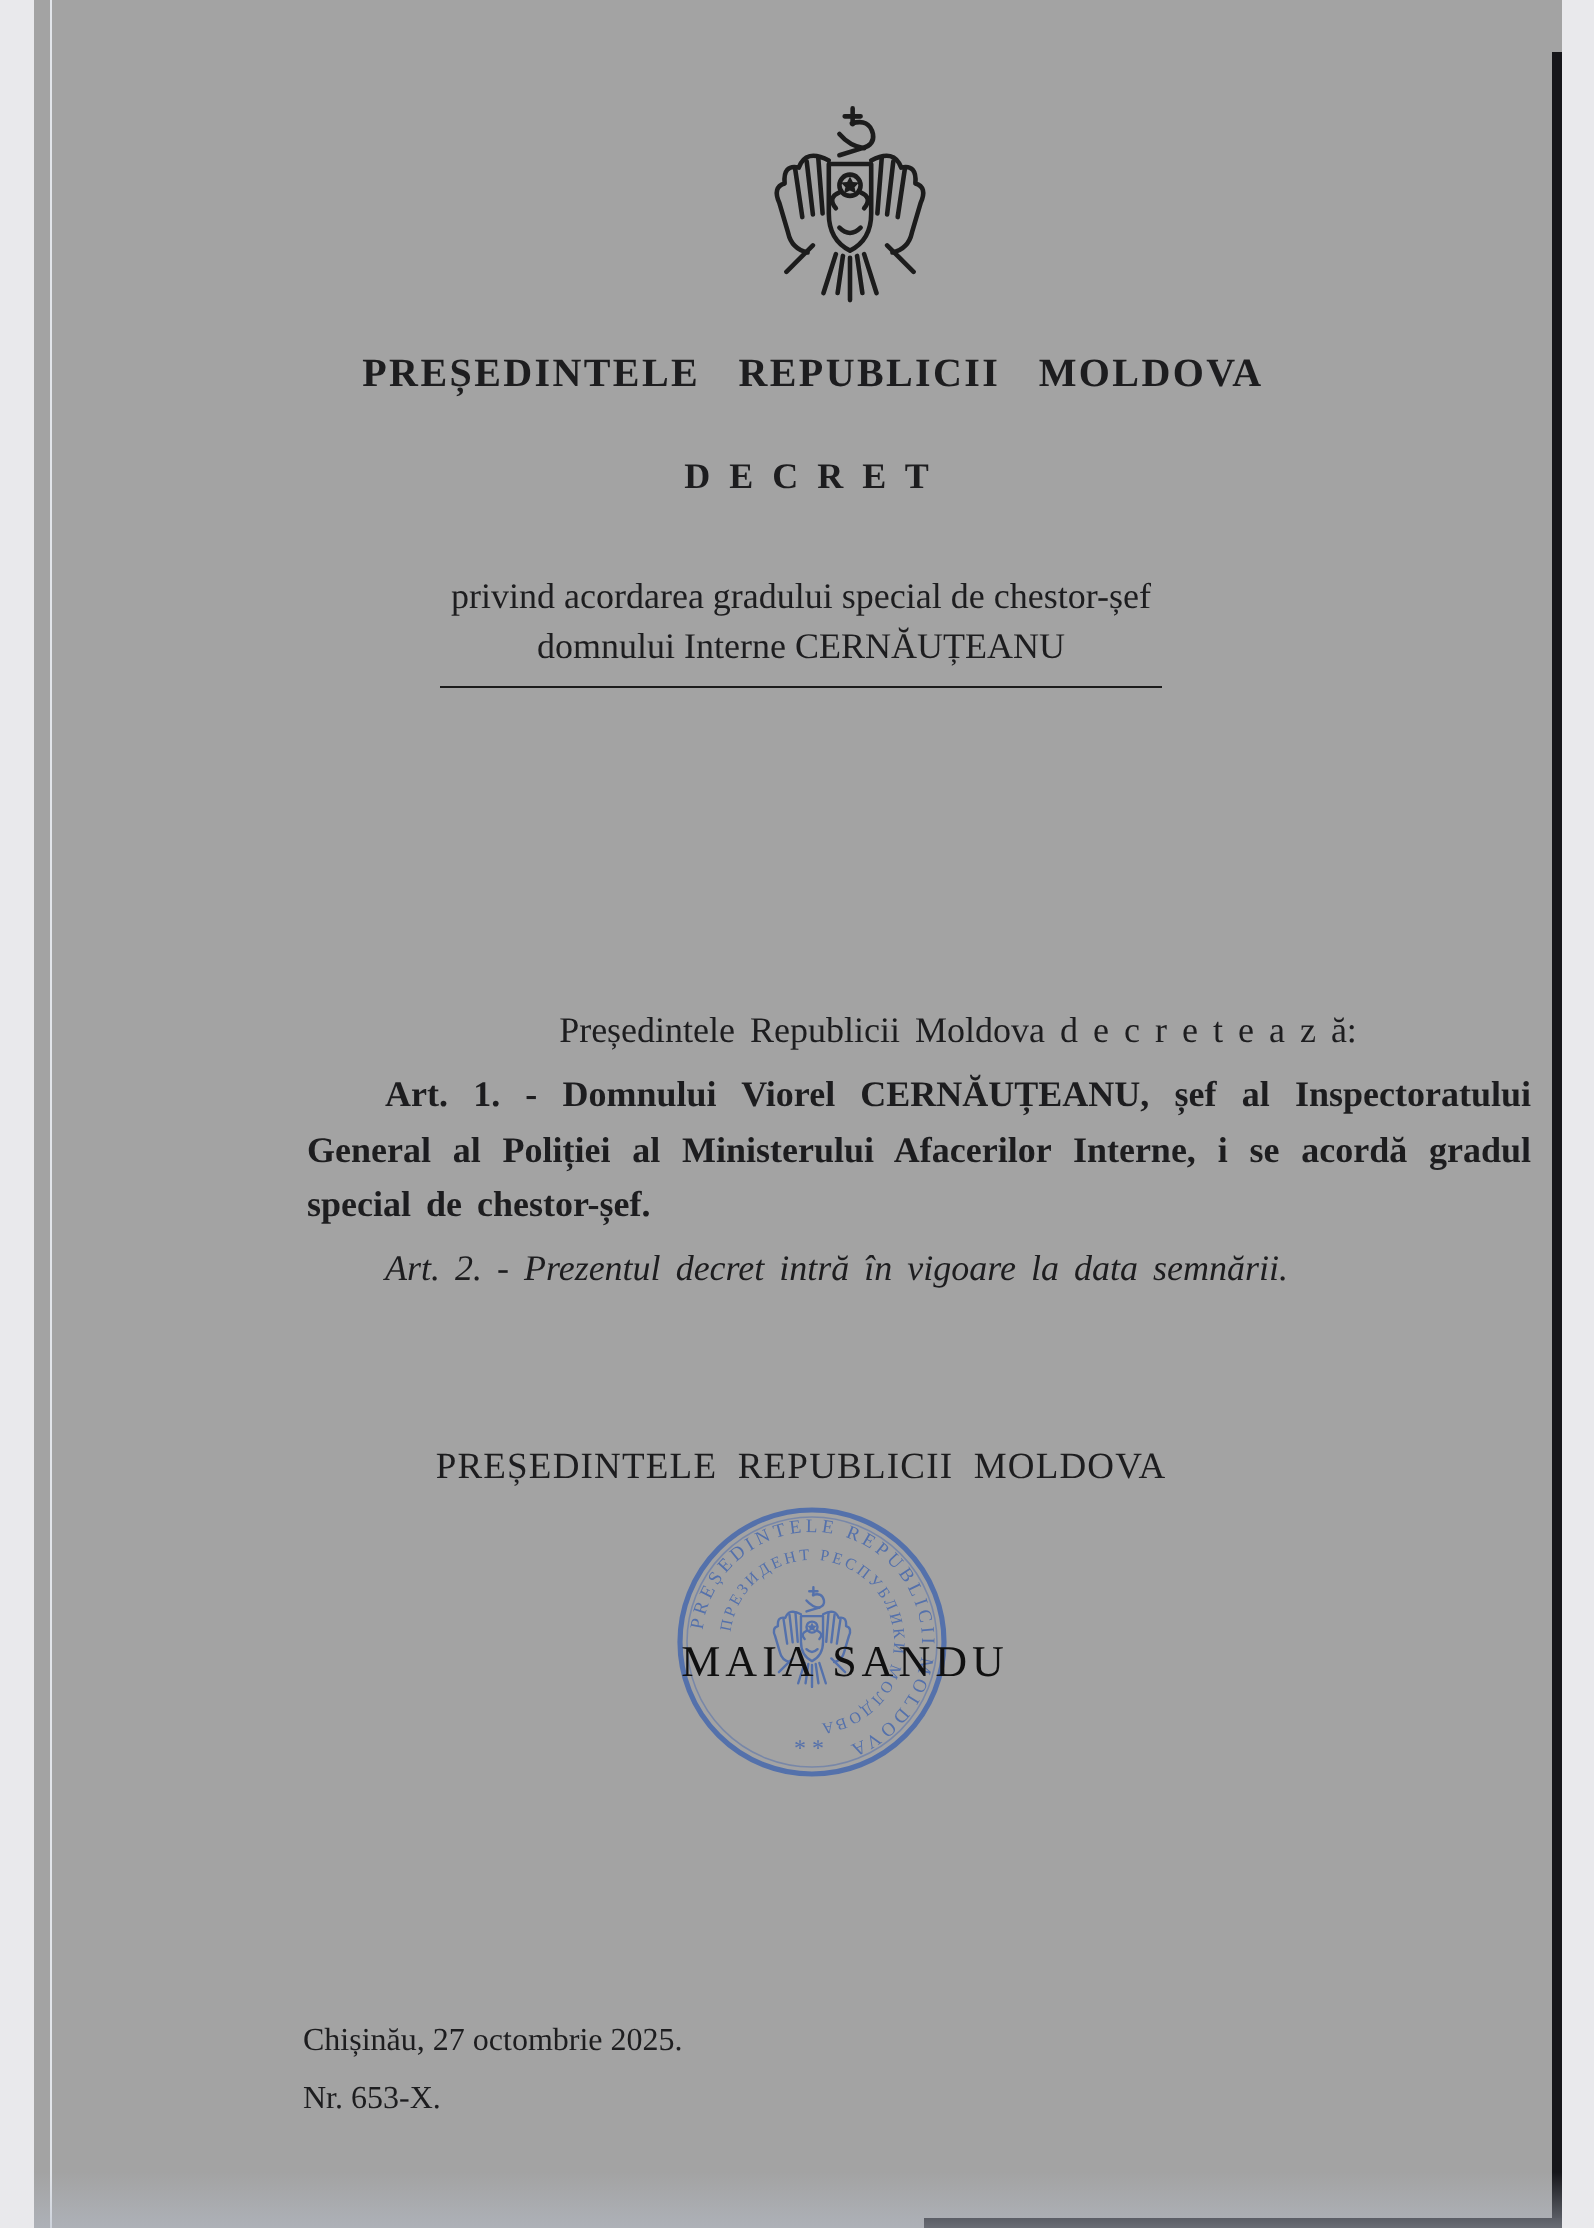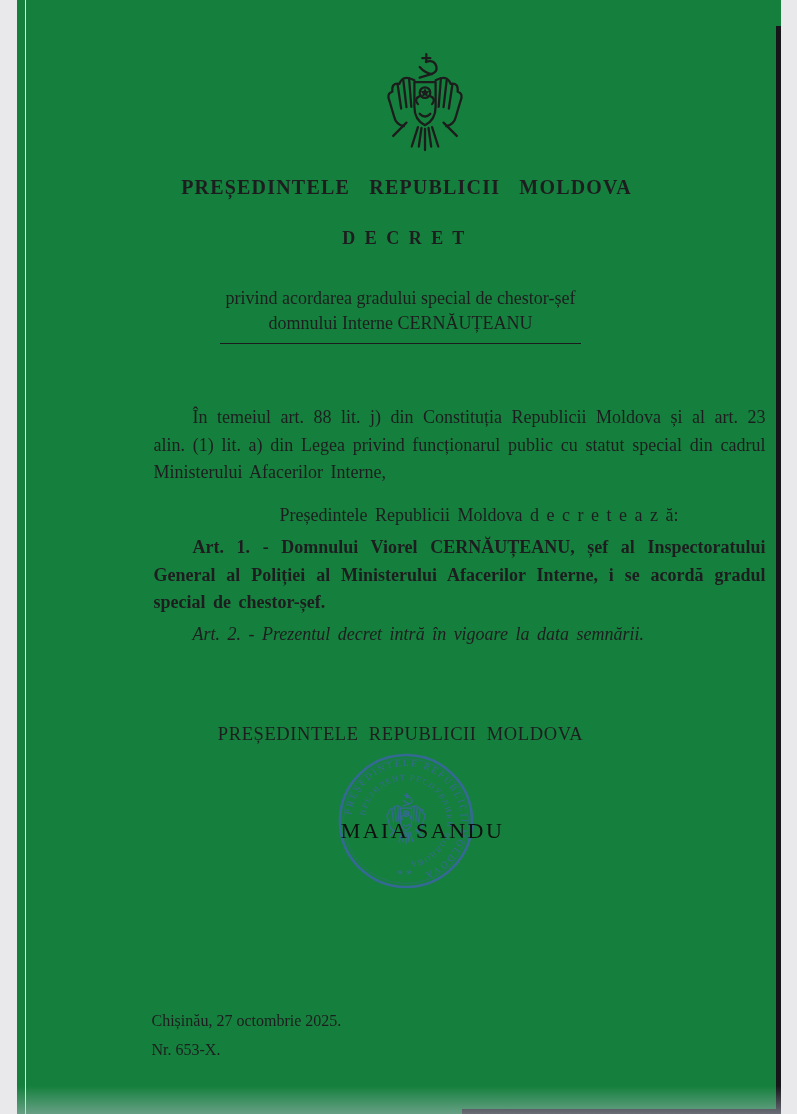--- a/index.html
+++ b/index.html
@@ -1,20 +1,20 @@
 <!DOCTYPE html>
 <html><head>
 <meta charset="utf-8">
 <style>
   html,body { margin:0; padding:0; background:#e9e9ec; }
   .page {
     position:relative;
     width:764px; height:1114px;
     margin:0 auto;
-    background:#15803d;
+    background:#a3a3a3;
     overflow:hidden;
     font-family:"Liberation Serif", serif;
     color:#1d1d1f;
   }
   
   .page::after {
     content:""; position:absolute; left:0; right:0; bottom:0; height:28px;
     background:linear-gradient(180deg, rgba(196,203,214,0) 0%, rgba(184,191,204,0.5) 100%);
     pointer-events:none;
   }
@@ -106,21 +106,20 @@
 
   <div class="decree-heading">D E C R E T</div>
 
   <div class="subject">
     <span class="underline-wrap">
       <span>privind acordarea gradului special de chestor-șef</span><br>
       <span>domnului Interne CERNĂUȚEANU</span>
     </span>
   </div>
 
-  <p class="body-par" id="par-preamble">În temeiul art. 88 lit. j) din Constituția Republicii Moldova și al art. 23 alin. (1) lit. a) din Legea privind funcționarul public cu statut special din cadrul Ministerului Afacerilor Interne,</p>
 
   <p class="body-par" id="par-enacting"><span>Președintele Republicii Moldova </span><span>d e c r e t e a z ă:</span></p>
 
   <p class="body-par" id="par-art1">Art. 1. - Domnului Viorel CERNĂUȚEANU, șef al Inspectoratului General al Poliției al Ministerului Afacerilor Interne, i se acordă gradul special de chestor-șef.</p>
 
   <p class="body-par" id="par-art2">Art. 2. - Prezentul decret intră în vigoare la data semnării.</p>
 
   <div class="sig-title">PREȘEDINTELE REPUBLICII MOLDOVA</div>
 
   <svg class="stamp" viewBox="0 0 142 142">

